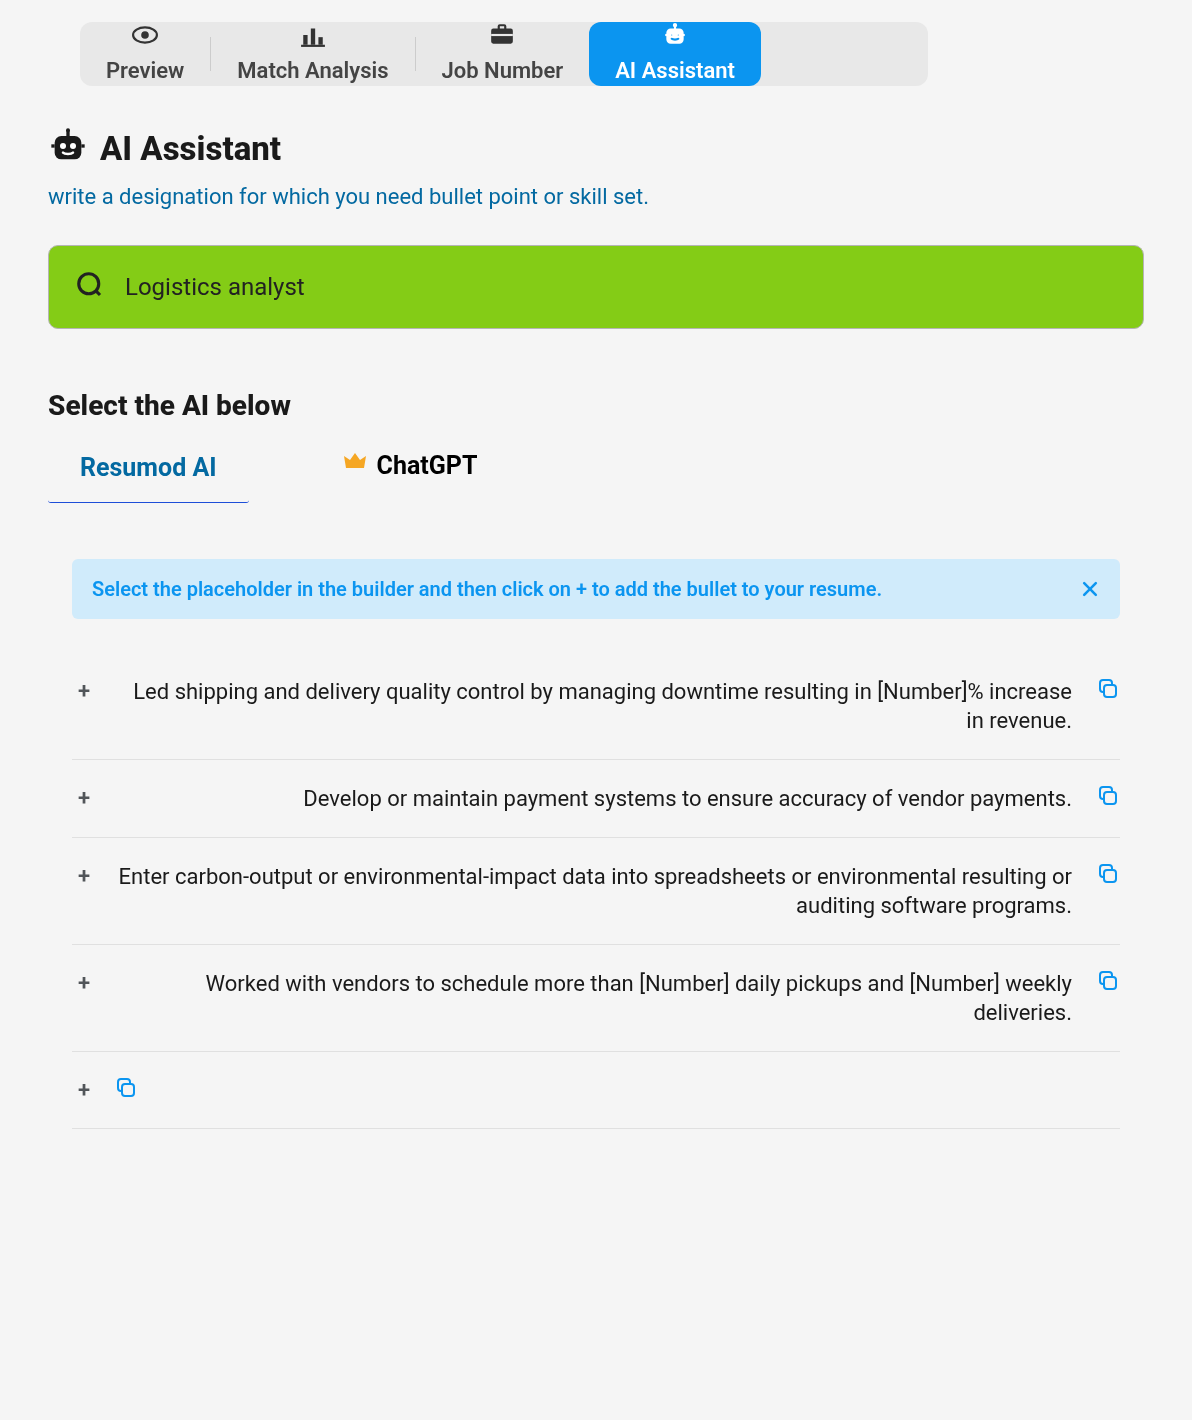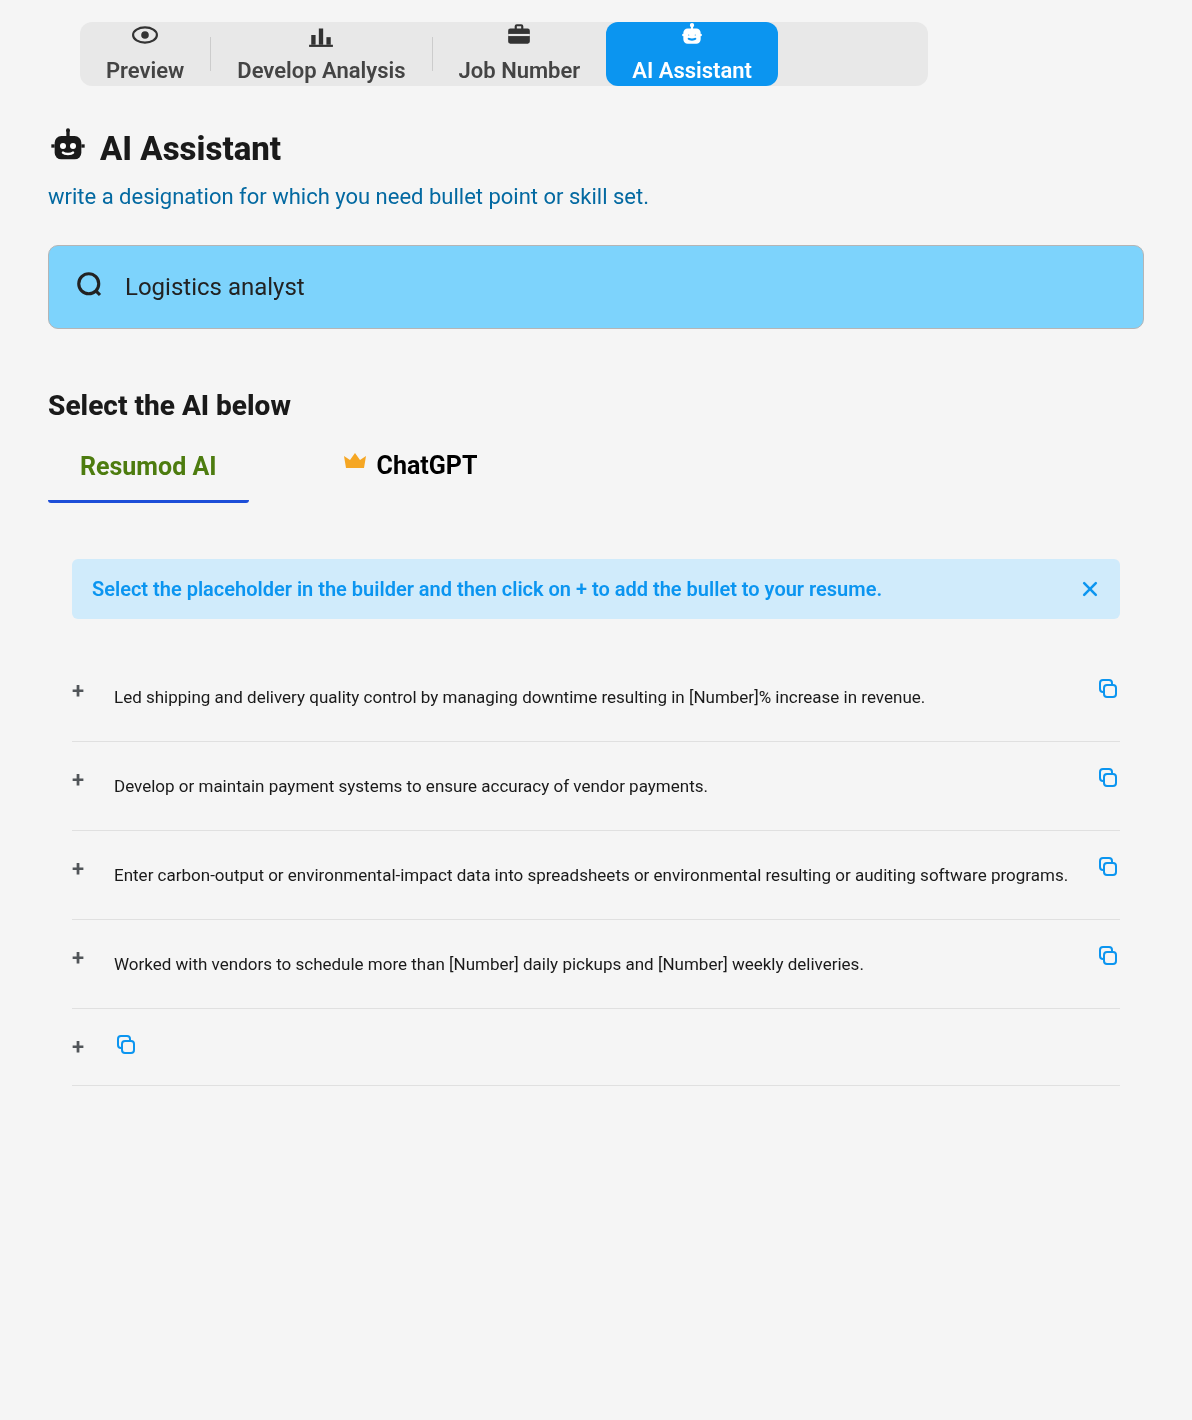--- a/index.html
+++ b/index.html
@@ -76,21 +76,21 @@
       color: #1a1a1a;
     }
     .page-subtitle {
       font-size: 22px;
       color: #0369a1;
       margin-bottom: 36px;
     }
     .search-wrap {
       border: 1px solid #b5b5b5;
       border-radius: 10px;
-      background: #7dd3fc;
+      background: #84cc16;
       padding: 24px 26px;
       display: flex;
       align-items: center;
       gap: 20px;
       margin-bottom: 60px;
     }
     .search-icon svg {
       width: 30px;
       height: 30px;
       stroke: #222;
@@ -122,30 +122,31 @@
       font-size: 25px;
       font-weight: 700;
       padding-bottom: 18px;
       cursor: pointer;
       color: #000000;
       padding-left: 32px;
       padding-right: 32px;
       border-bottom: 5px solid transparent;
     }
     .ai-tab.active {
-      color: #4d7c0f;
-      border-bottom: 3px solid #1d4ed8;
+      color: #0369a1;
+      border-bottom: 1px solid #1d4ed8;
       border-radius: 0 0 3px 3px;
     }
     .crown-icon svg {
       width: 24px;
       height: 24px;
     }
     .results {
       padding: 0 24px 0 24px;
+      text-align: right;
     }
     .hint-banner {
       background: #d0ebfb;
       border-radius: 6px;
       padding: 18px 20px;
       display: flex;
       align-items: center;
       justify-content: space-between;
       margin-bottom: 34px;
     }
@@ -177,22 +178,22 @@
       color: #515559;
       font-size: 22px;
       line-height: 28px;
       font-weight: 600;
       cursor: pointer;
       width: 18px;
       flex-shrink: 0;
     }
     .bullet-text {
       flex: 1;
-      font-size: 17px;
-      line-height: 40px;
+      font-size: 22px;
+      line-height: 29px;
       color: #1a1a1a;
     }
     .bullet-copy {
       cursor: pointer;
       display: inline-flex;
       flex-shrink: 0;
     }
     .bullet-copy svg {
       width: 24px;
       height: 24px;
@@ -217,21 +218,21 @@
     <div class="tab-divider"></div>
     <div class="tab-item">
       <span class="tab-icon">
         <svg viewBox="0 0 24 24" fill="#333">
             <rect x="3" y="12" width="4" height="9"></rect>
             <rect x="10" y="6" width="4" height="15"></rect>
             <rect x="17" y="14" width="4" height="7"></rect>
             <rect x="1" y="21" width="22" height="2"></rect>
           </svg>
       </span>
-      <span>Develop Analysis</span>
+      <span>Match Analysis</span>
     </div>
     <div class="tab-divider"></div>
     <div class="tab-item">
       <span class="tab-icon">
         <svg viewBox="0 0 24 24" fill="#333">
             <path d="M8 6V4a2 2 0 012-2h4a2 2 0 012 2v2h4a2 2 0 012 2v10a2 2 0 01-2 2H4a2 2 0 01-2-2V8a2 2 0 012-2h4zm2-2v2h4V4h-4z"></path>
             <rect x="2" y="11" width="20" height="2" fill="#e8e8e8"></rect>
           </svg>
       </span>
       <span>Job Number</span>

